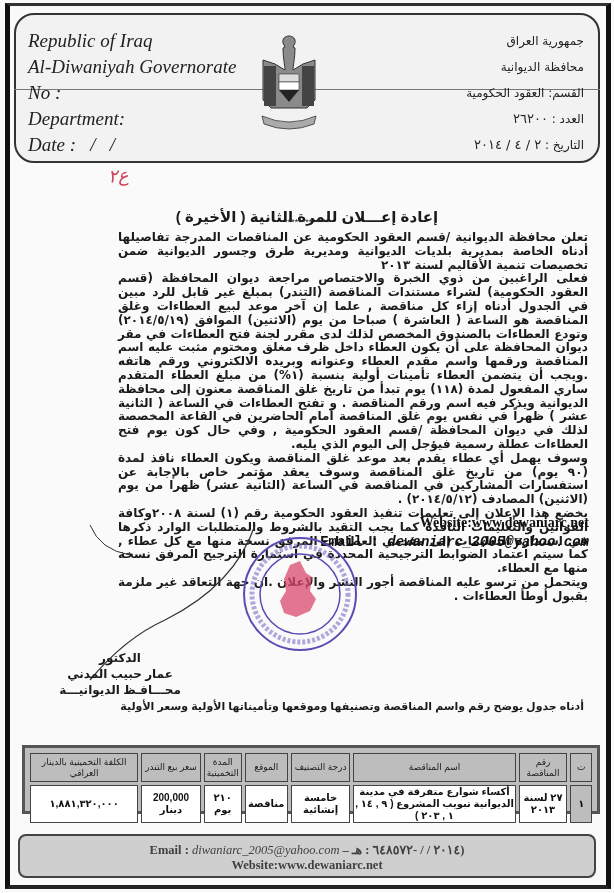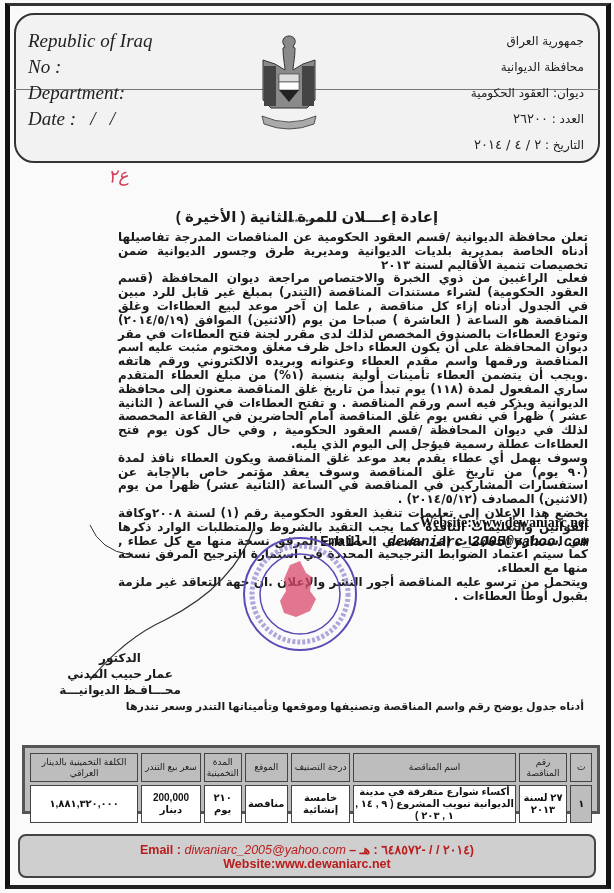--- a/index.html
+++ b/index.html
@@ -86,57 +86,58 @@
   .tbl td {
     background: #fff; border: 1px solid #444; font-size: 10px; font-weight: bold;
     color: #111; text-align: center; line-height: 12px; height: 29px;
   }
   .tbl td.grey { background: #bdbdbd; }
   .tbl td.name { font-size: 10px; }
 
   .footer-box {
     position: absolute; left: 18px; top: 834px; width: 578px; height: 44px;
     border: 2px solid #444; border-radius: 8px; background: #cfcfcf;
-    text-align: center; font-family: Liberation Sans, sans-serif; color: #b91c1c;
+    text-align: center; font-family: Liberation Serif, serif; color: #404040;
   }
   .footer-line1 { margin-top: 6px; font-size: 12.5px; font-weight: bold; }
   .footer-line1 i { font-weight: normal; }
   .footer-line2 { font-size: 12.5px; font-weight: bold; }
   .rtl { direction: rtl; unicode-bidi: embed; }
 </style>
 </head>
 <body>
 
 <div class="page">
   <div class="outer-frame"></div>
 
   <div class="header-box"></div>
   <div class="hdr-line"></div>
 
   <div class="en-left">
     <div>Republic of Iraq</div>
+    <div>Al-Diwaniyah Governorate</div>
     <div>No :</div>
     <div>Department:</div>
     <div style="white-space:pre">Date :   /   /</div>
   </div>
 
   <svg class="emblem" viewBox="0 0 62 102">
     <path d="M31 4 c-4 0 -7 3 -6 7 l2 4 -2 1 c0 10 2 18 2 22 l-10 -6 -12 -4 v40 l8 8 h36 l8 -8 v-40 l-12 4 -10 6 c0 -4 2 -12 2 -22 l-2 -1 2 -4 c1 -4 -2 -7 -6 -7z" fill="#8a8a8a" stroke="#333" stroke-width="1"></path>
     <rect x="6" y="34" width="12" height="40" fill="#444"></rect>
     <rect x="44" y="34" width="12" height="40" fill="#444"></rect>
     <rect x="21" y="42" width="20" height="8" fill="#ddd" stroke="#333" stroke-width="0.6"></rect>
     <rect x="21" y="50" width="20" height="8" fill="#fff" stroke="#333" stroke-width="0.6"></rect>
     <path d="M21 58 h20 l-10 12z" fill="#222"></path>
     <path d="M4 84 q27 12 54 0 l-2 8 q-25 10 -50 0z" fill="#aaa" stroke="#333" stroke-width="0.8"></path>
   </svg>
 
   <div class="ar-right">
     <div>جمهورية العراق</div>
     <div>محافظة الديوانية</div>
-    <div>ديوان: العقود الحكومية</div>
+    <div>القسم: العقود الحكومية</div>
     <div>
       <span>العدد :</span>
       <span class="num">٢٦٢٠٠</span>
     </div>
     <div>
       <span>التاريخ :</span>
       <span class="num">٢ / ٤ / ٢٠١٤</span>
     </div>
   </div>
 
@@ -170,21 +171,21 @@
     <circle cx="60" cy="59" r="48" fill="none" stroke="#7d70c8" stroke-width="5" stroke-dasharray="3 2" opacity="0.6"></circle>
     <path d="M50 30 l10 -4 6 12 6 4 -2 14 6 8 -6 12 -14 6 -12 -4 -4 -12 6 -10 -2 -12z" fill="#d9486c" opacity="0.75"></path>
   </svg>
 
   <div class="sign-block">
     <div>الدكتور</div>
     <div>عمار حبيب المدني</div>
     <div>محـــافـظ الديوانيـــة</div>
   </div>
 
-  <div class="table-caption">أدناه جدول يوضح رقم واسم المناقصة وتصنيفها وموقعها وتأميناتها التندر وسعر تندرها</div>
+  <div class="table-caption">أدناه جدول يوضح رقم واسم المناقصة وتصنيفها وموقعها وتأميناتها الأولية وسعر الأولية</div>
 
   <div class="tender-table">
     <table class="tbl">
       <thead>
         <tr>
           <th style="width:4%">ت</th>
           <th style="width:9%">رقم المناقصة</th>
           <th style="width:30%">اسم المناقصة</th>
           <th style="width:11%">درجة التصنيف</th>
           <th style="width:8%">الموقع</th>

